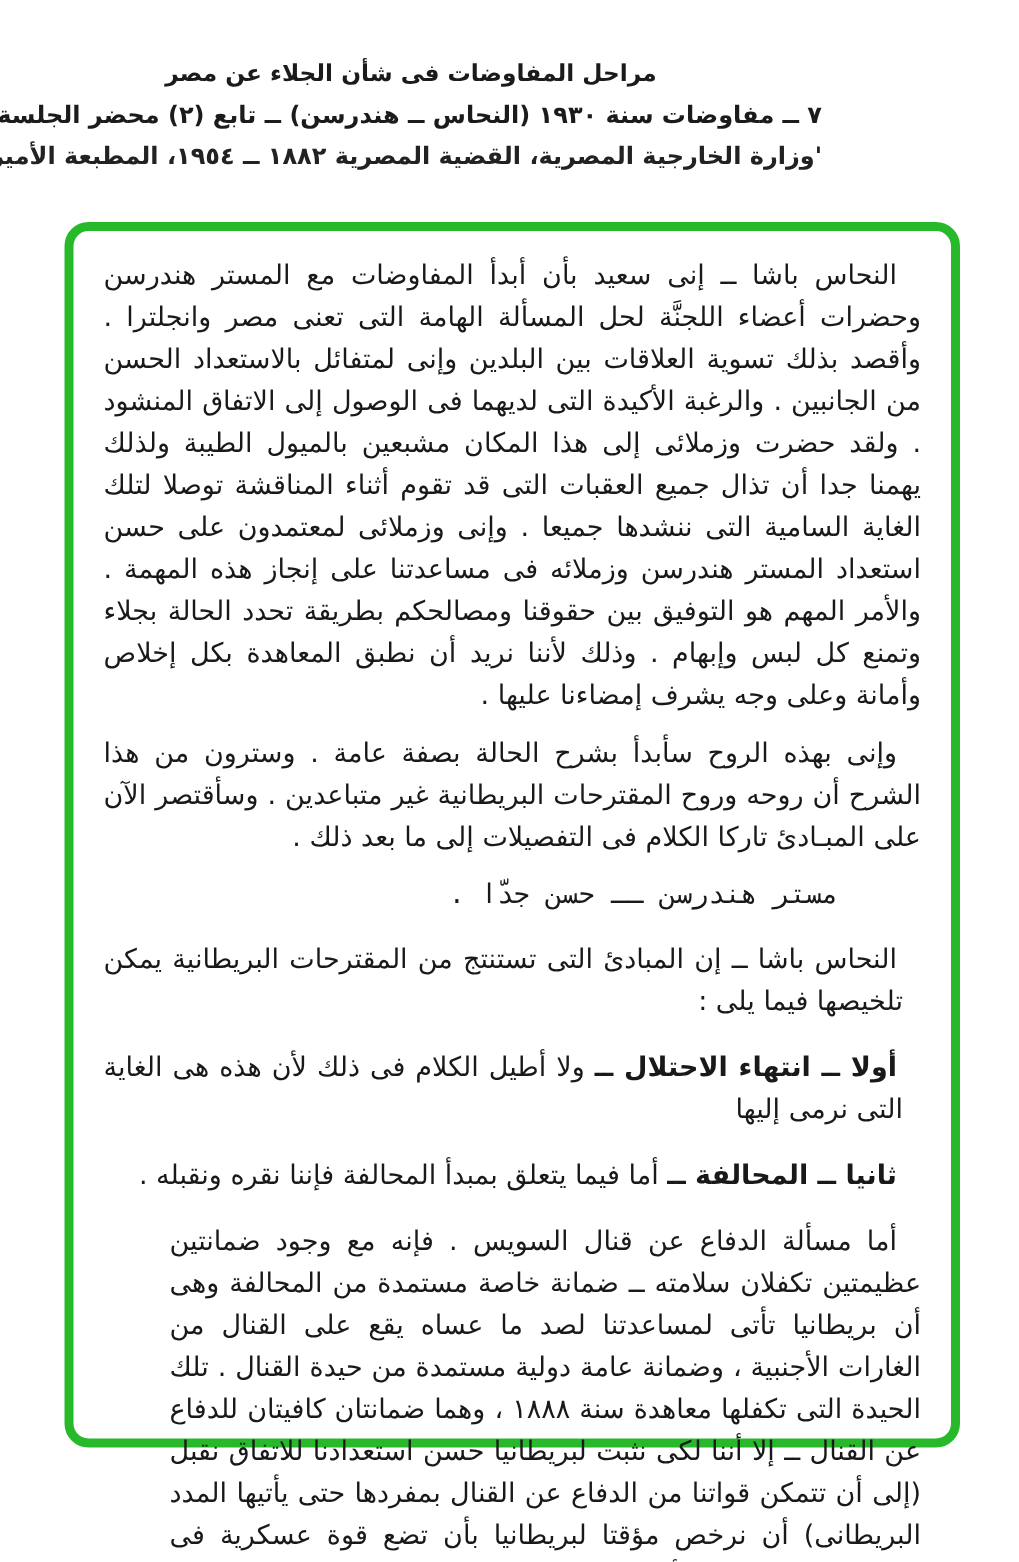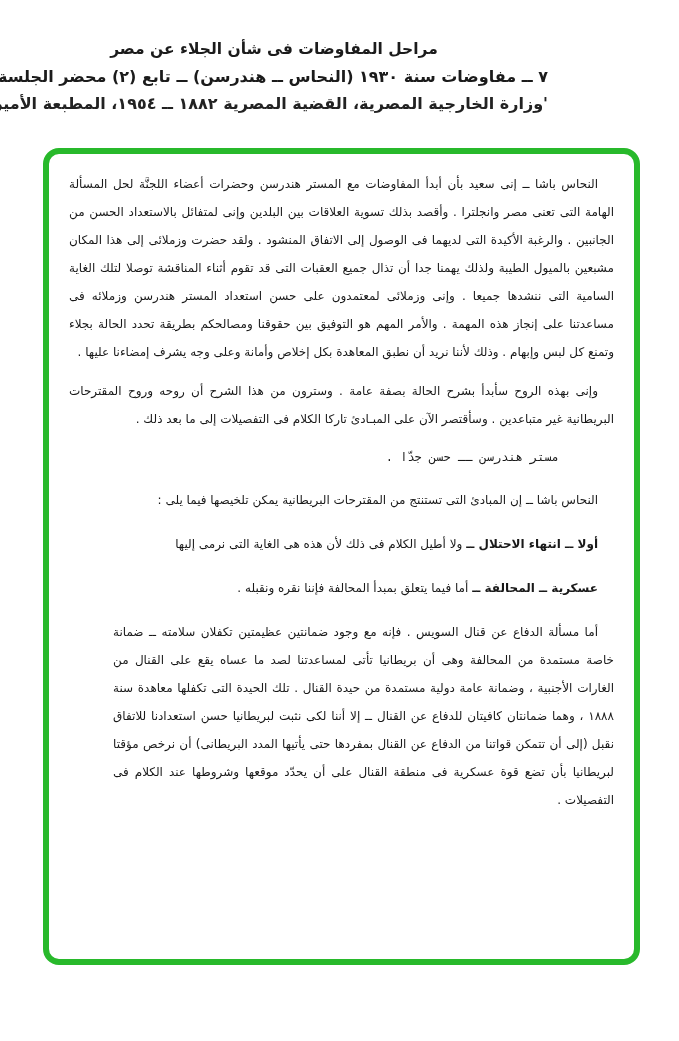--- a/index.html
+++ b/index.html
@@ -53,21 +53,21 @@
     top: 148px;
     width: 597px;
     height: 817px;
     box-sizing: border-box;
     border: 6px solid #28b92b;
     border-radius: 16px;
     background: #ffffff;
     padding: 16px 20px 0 20px;
     direction: rtl;
     text-align: justify;
-    font-size: 12px;
+    font-size: 18px;
     line-height: 28px;
     color: #191919;
   }
 
   .para {
     margin: 0 0 11px 0;
     text-indent: 16px;
   }
   .single-line {
     margin: 0 12px 13px 0;
@@ -107,18 +107,18 @@
 
   <p class="speaker-line">مستر هندرسن ــ حسن جدّا .</p>
 
   <p class="single-line spaced">النحاس باشا ــ إن المبادئ التى تستنتج من المقترحات البريطانية يمكن تلخيصها فيما يلى :</p>
 
   <p class="single-line spaced">
     <span class="lead">أولا ــ انتهاء الاحتلال ــ</span><span> ولا أطيل الكلام فى ذلك لأن هذه هى الغاية التى نرمى إليها</span>
   </p>
 
   <p class="single-line spaced">
-    <span class="lead">عسكرية ــ المحالفة ــ</span><span> أما فيما يتعلق بمبدأ المحالفة فإننا نقره ونقبله .</span>
+    <span class="lead">ثانيا ــ المحالفة ــ</span><span> أما فيما يتعلق بمبدأ المحالفة فإننا نقره ونقبله .</span>
   </p>
 
   <p class="para no-bottom">أما مسألة الدفاع عن قنال السويس . فإنه مع وجود ضمانتين عظيمتين تكفلان سلامته ــ ضمانة خاصة مستمدة من المحالفة وهى أن بريطانيا تأتى لمساعدتنا لصد ما عساه يقع على القنال من الغارات الأجنبية ، وضمانة عامة دولية مستمدة من حيدة القنال . تلك الحيدة التى تكفلها معاهدة سنة ١٨٨٨ ، وهما ضمانتان كافيتان للدفاع عن القنال ــ إلا أننا لكى نثبت لبريطانيا حسن استعدادنا للاتفاق نقبل (إلى أن تتمكن قواتنا من الدفاع عن القنال بمفردها حتى يأتيها المدد البريطانى) أن نرخص مؤقتا لبريطانيا بأن تضع قوة عسكرية فى منطقة القنال على أن يحدّد موقعها وشروطها عند الكلام فى التفصيلات .</p>
 
 </section>
 
 </body></html>

